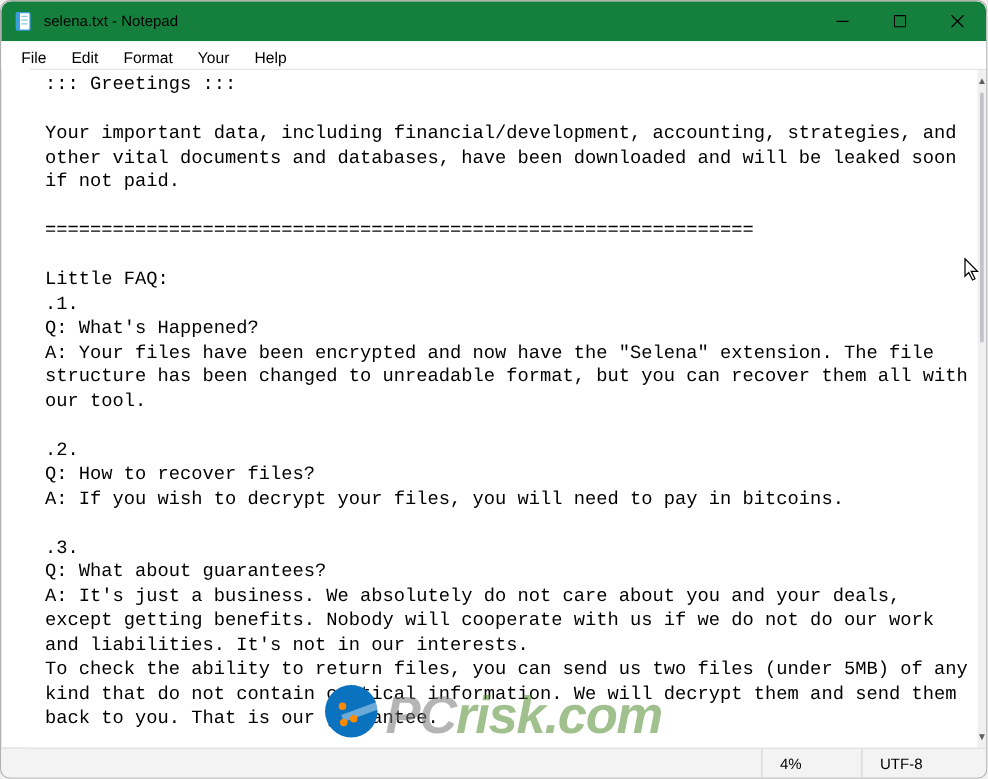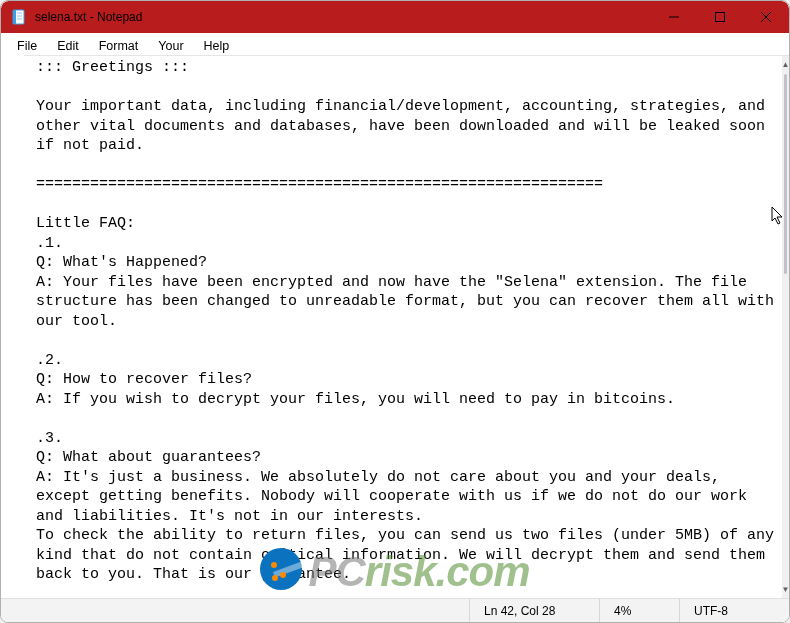--- a/index.html
+++ b/index.html
@@ -12,21 +12,21 @@
     border-radius: 8px;
     display: flex; flex-direction: column;
     position: relative;
     overflow: hidden;
   }
   
   .titlebar {
     height: 32px;
     display: flex; align-items: center;
     padding-left: 10px;
-    background: #b91c1c;
+    background: #15803d;
     border-top-left-radius: 8px;
     border-top-right-radius: 8px;
   }
   .titlebar .app-icon {
     width: 16px; height: 16px; margin-right: 8px;
     display: inline-flex; align-items: center; justify-content: center;
   }
   .titlebar .title-text { font-size: 12px; color: #000; flex: 0 0 auto; }
   .titlebar .spacer { flex: 1 1 auto; }
   .win-controls { display: flex; height: 100%; }
@@ -96,21 +96,21 @@
   }
   .statusbar .cell {
     border-left: 1px solid #d8d8d8;
     display:flex; align-items:center;
     padding: 0 14px;
   }
   .statusbar .flex { flex: 1 1 auto; border-left: none; }
   .statusbar .cell.pos { width: 130px; }
   .statusbar .cell.zoom { width: 80px; }
   .statusbar .cell.eol { width: 140px; }
-  .statusbar .cell.enc { width: 110px; }
+  .statusbar .cell.enc { width: 100px; }
   
   
   .watermark {
     position: absolute;
     left: 0; right: 0; bottom: 0;
     pointer-events: none;
     display: flex; align-items: center; justify-content: center;
     padding-bottom: 26px;
   }
   .wm-inner { display:flex; align-items:flex-start; gap: 6px; }
@@ -210,21 +210,20 @@
 To check the ability to return files, you can send us two files (under 5MB) of any kind that do not contain critical information. We will decrypt them and send them back to you. That is our guarantee.</div>
     <div class="vscroll">
       <div class="arrow up">▲</div>
       <div class="thumb"></div>
       <div class="arrow down">▼</div>
     </div>
   </div>
 
   <div class="statusbar">
     <div class="cell flex"></div>
-    <div class="cell pos">Ln 42, Col 28</div>
     <div class="cell zoom">4%</div>
     <div class="cell enc">UTF-8</div>
   </div>
 
   <div class="watermark">
     <div class="wm-inner">
       <div class="wm-badge">
         <div class="stripe"></div>
         <div class="dot d1"></div>
         <div class="dot d2"></div>

